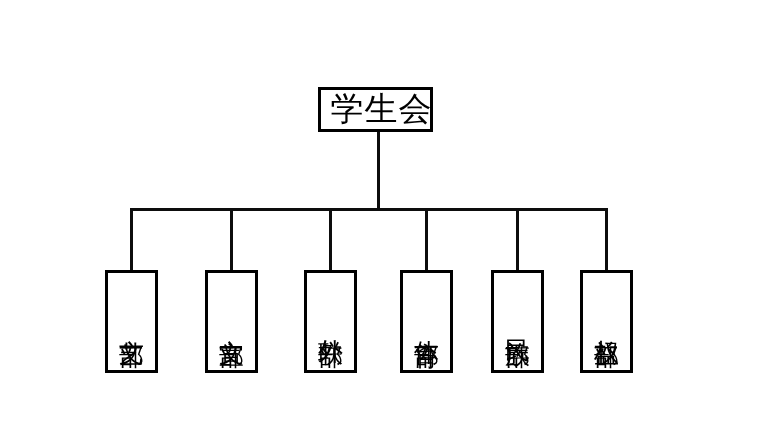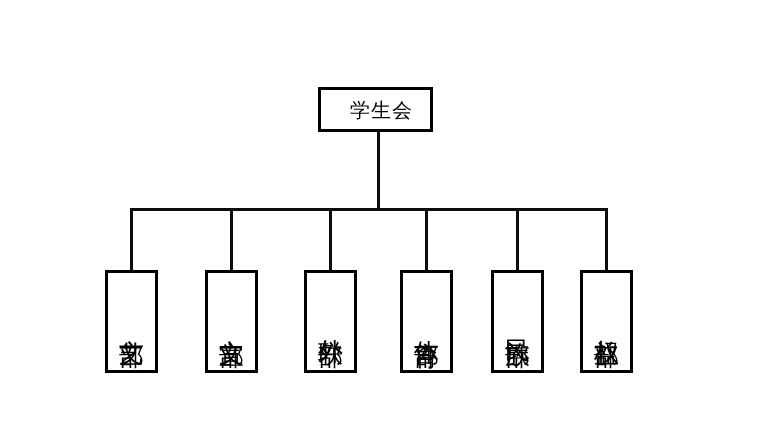--- a/index.html
+++ b/index.html
@@ -29,21 +29,21 @@
     color: #000000;
     z-index: 3;
   }
   .node-root {
     left: 318px;
     top: 87px;
     width: 115px;
     height: 45px;
   }
   .node-root .label {
-    font-size: 20px;
+    font-size: 33px;
     line-height: 1;
     letter-spacing: 1px;
     white-space: nowrap;
     margin-left: 12px;
   }
   .node-child {
     width: 53px;
     height: 103px;
     top: 270px;
   }

